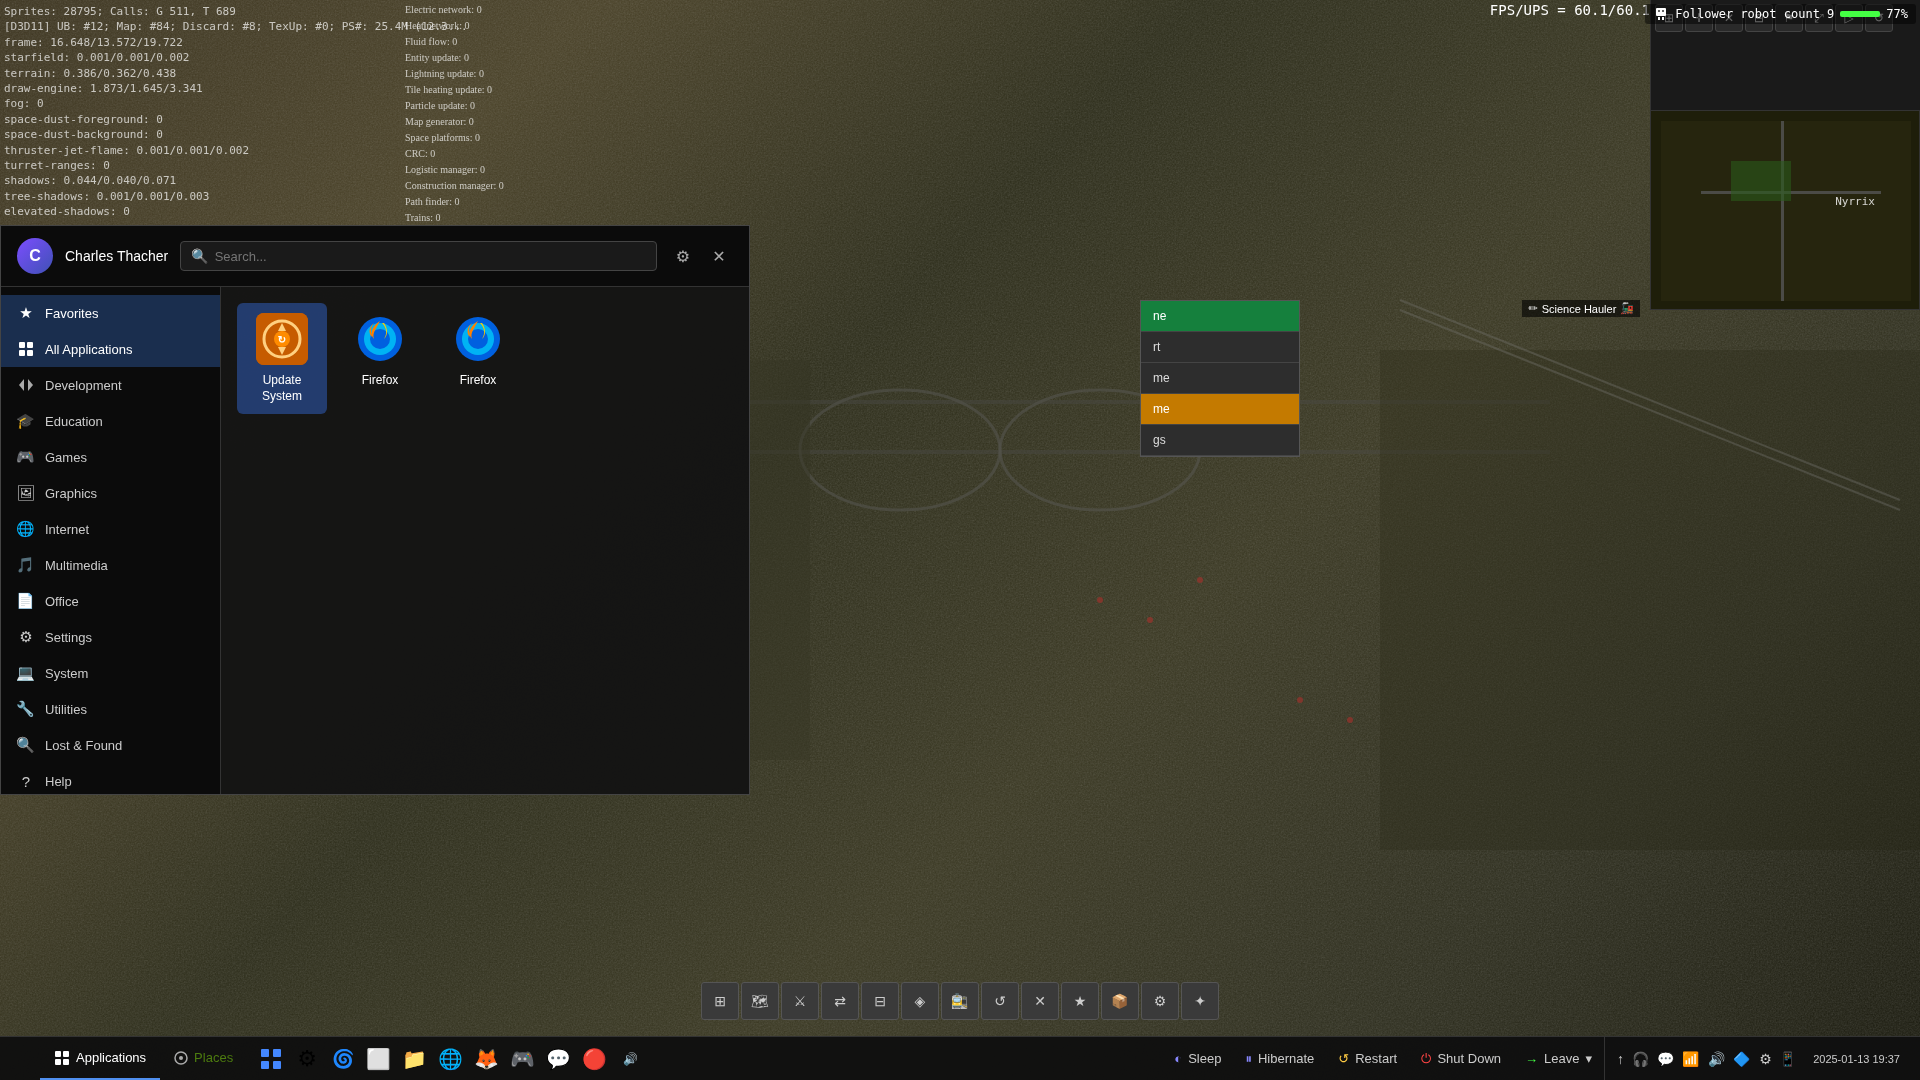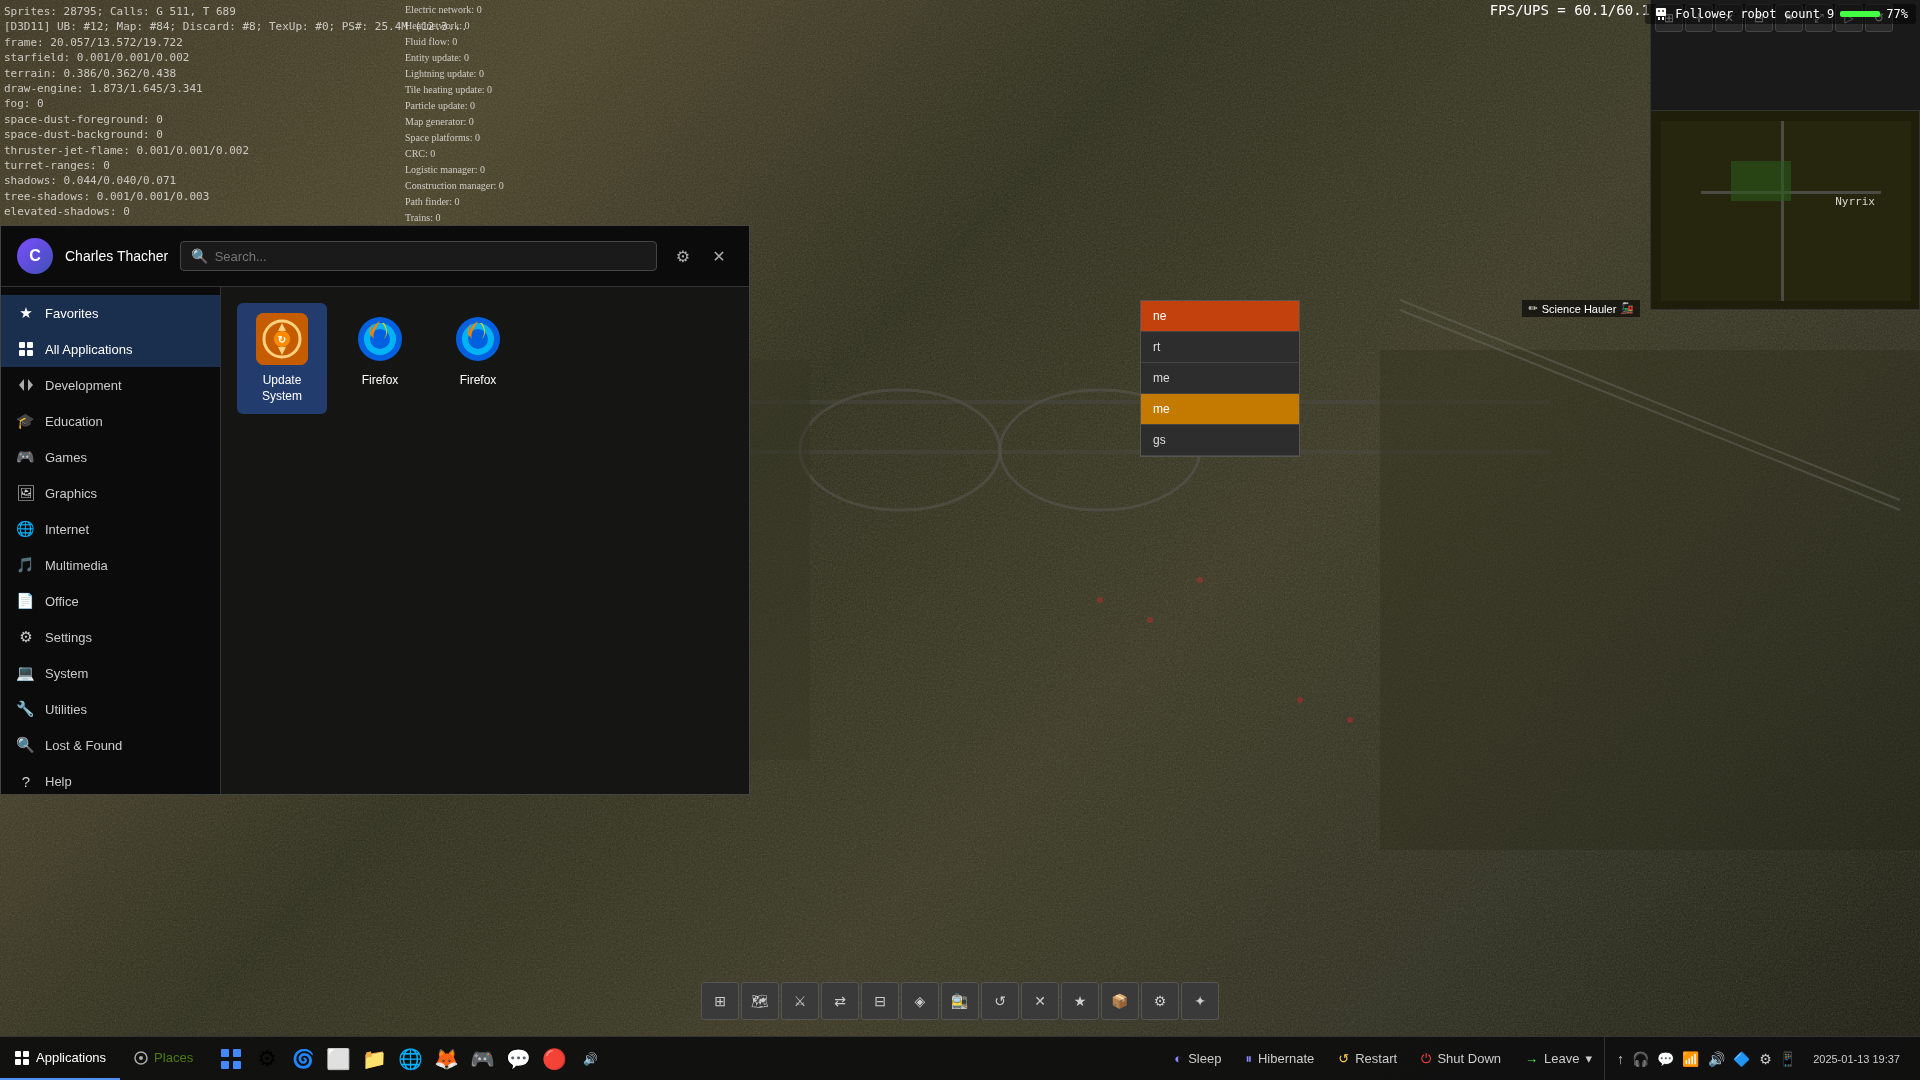--- a/index.html
+++ b/index.html
@@ -123,21 +123,21 @@
       border: 1px solid #555;
     }
 
     .game-context-item {
       padding: 8px 12px;
       font-size: 12px;
       color: #ddd;
       border-bottom: 1px solid #444;
     }
 
-    .game-context-item.green { background: #c2410c; color: white; }
+    .game-context-item.green { background: #15803d; color: white; }
     .game-context-item.orange { background: #c47a00; color: white; }
 
     
     .science-hauler {
       position: absolute;
       top: 300px;
       right: 280px;
       z-index: 5;
       background: rgba(0,0,0,0.6);
       color: white;
@@ -371,20 +371,21 @@
       position: absolute;
       bottom: 0;
       left: 0;
       width: 1920px;
       height: 44px;
       background: rgba(15, 15, 15, 0.97);
       z-index: 200;
       display: flex;
       align-items: stretch;
       border-top: 1px solid #333;
+      padding-left: 40px;
     }
 
     .taskbar-left {
       display: flex;
       align-items: stretch;
       gap: 0;
     }
 
     .taskbar-btn {
       display: flex;
@@ -546,21 +547,21 @@
     <circle cx="1350" cy="720" r="3" fill="#cc3333" opacity="0.8"></circle>
 
     <line x1="1400" y1="300" x2="1900" y2="500" stroke="#888" stroke-width="2" opacity="0.5"></line>
     <line x1="1400" y1="310" x2="1900" y2="510" stroke="#888" stroke-width="2" opacity="0.5"></line>
   </svg>
 </div>
 
 <div class="game-hud">
   <div>Sprites: 28795; Calls: G 511, T 689</div>
   <div>[D3D11] UB: #12; Map: #84; Discard: #8; TexUp: #0; PS#: 25.4M (12.3...</div>
-  <div>frame: 20.057/13.572/19.722</div>
+  <div>frame: 16.648/13.572/19.722</div>
   <div>starfield: 0.001/0.001/0.002</div>
   <div>terrain: 0.386/0.362/0.438</div>
   <div>draw-engine: 1.873/1.645/3.341</div>
   <div>fog: 0</div>
   <div>space-dust-foreground: 0</div>
   <div>space-dust-background: 0</div>
   <div>thruster-jet-flame: 0.001/0.001/0.002</div>
   <div>turret-ranges: 0</div>
   <div>shadows: 0.044/0.040/0.071</div>
   <div>tree-shadows: 0.001/0.001/0.003</div>

